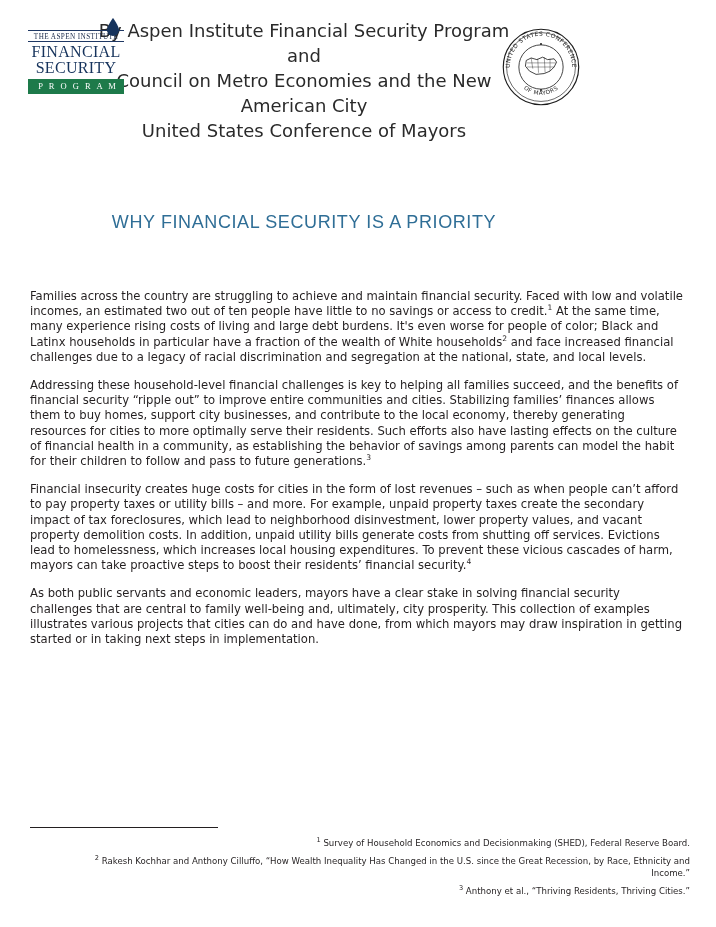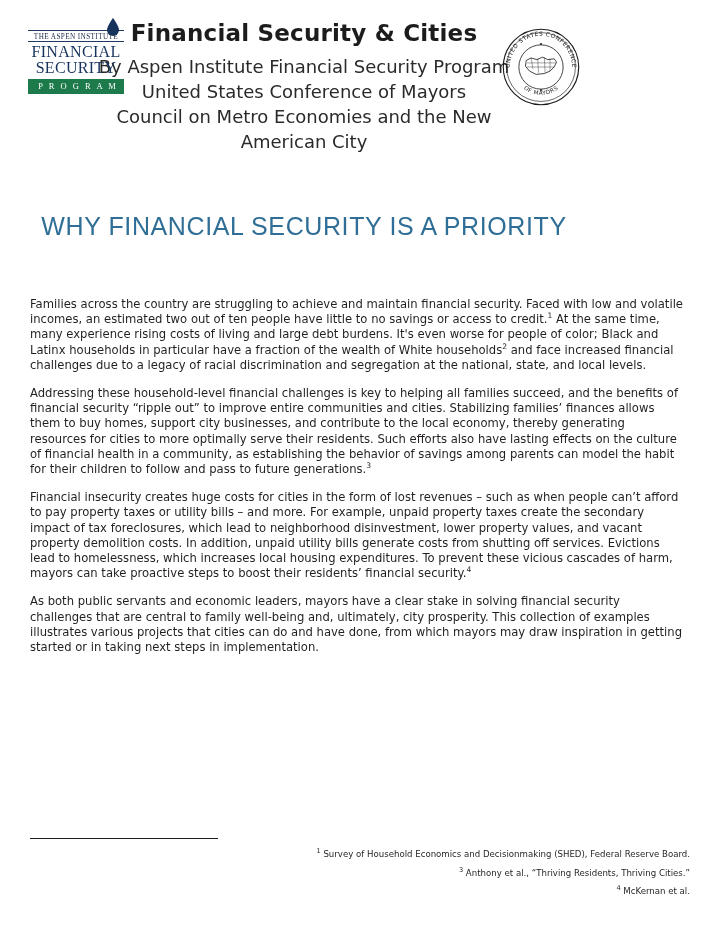--- a/index.html
+++ b/index.html
@@ -95,21 +95,21 @@
     right: 26px;
     top: 26px;
     width: 82px;
     height: 82px;
   }
 
   
   .section-title {
     text-align: center;
     color: #2f6e96;
-    font-size: 25px;
+    font-size: 18px;
     letter-spacing: 0.6px;
     margin: 62px 0 0 0;
     font-weight: 400;
     font-family: "Liberation Sans", sans-serif;
   }
 
   
   .body-copy {
     margin: 56px 30px 12px 30px;
     width: 654px;
@@ -172,25 +172,25 @@
       </svg>
       <div class="rule-top"></div>
       <div class="aspen-line">THE ASPEN INSTITUTE</div>
       <div class="rule-top"></div>
       <div class="fs-line">FINANCIAL</div>
       <div class="fs-line">SECURITY</div>
       <div class="prog-bar">P R O G R A M</div>
     </div>
 
     <div class="header-titles">
-      <div class="doc-title">Financial Security &amp; Cities</div>
       <div class="doc-sub">
         <div>By Aspen Institute Financial Security Program</div>
+        <div>and</div>
+        <div>Council on Metro Economies and the New American City</div>
         <div>United States Conference of Mayors</div>
-        <div>Council on Metro Economies and the New American City</div>
       </div>
     </div>
 
     <svg class="logo-usmayors" viewBox="0 0 100 100">
       <defs>
         <path id="arcTop" d="M 12,50 A 38,38 0 0 1 88,50"></path>
         <path id="arcBot" d="M 16,50 A 34,34 0 0 0 84,50"></path>
       </defs>
       <circle cx="50" cy="50" r="46" fill="none" stroke="#1c1c1c" stroke-width="1.4"></circle>
       <circle cx="50" cy="50" r="42" fill="none" stroke="#1c1c1c" stroke-width="0.8"></circle>
@@ -231,25 +231,26 @@
   </div>
 
   <div class="footnote-area">
     <div class="footnote-rule"></div>
 
     <div class="footnote">
       <span class="fn-num">1</span>
       <span>Survey of Household Economics and Decisionmaking (SHED), Federal Reserve Board.</span>
     </div>
 
+    <div class="footnote">
+      <span class="fn-num">2</span>
+      <span>Rakesh Kochhar and Anthony Cilluffo, “How Wealth Inequality Has Changed in the U.S. since the Great Recession, by Race, Ethnicity and</span>
+      <span class="fn-cont">Income.”</span>
+    </div>
 
     <div class="footnote">
       <span class="fn-num">3</span>
       <span>Anthony et al., “Thriving Residents, Thriving Cities.”</span>
     </div>
 
-    <div class="footnote">
-      <span class="fn-num">4</span>
-      <span> McKernan et al.</span>
-    </div>
   </div>
 
 </div>
 
 </body></html>

